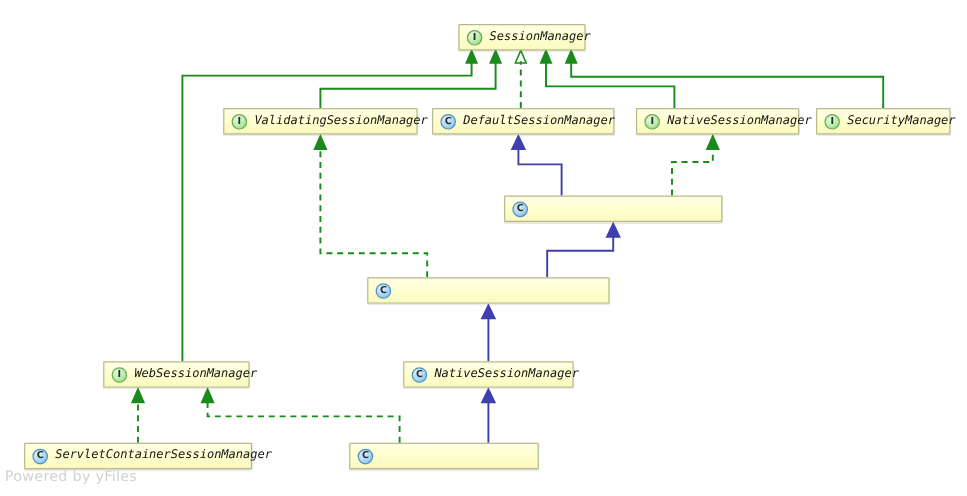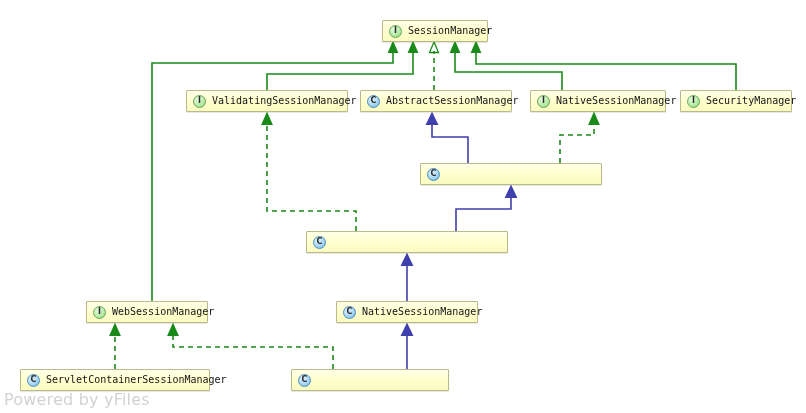--- a/index.html
+++ b/index.html
@@ -58,27 +58,28 @@
   }
   .node-icon.klass {
     background: radial-gradient(circle at 35% 30%, #e3f3ff 0%, #a9d7f7 55%, #63b2e8 100%);
     border: 1px solid #4d8fbd;
   }
   .node-label {
     font-size: 10px;
     color: #141414;
     letter-spacing: 0px;
     line-height: 1;
+    font-style: italic;
   }
   #watermark {
     position: absolute;
     left: 4px;
     top: 390px;
     font-family: "DejaVu Sans", "Liberation Sans", sans-serif;
-    font-size: 16px;
+    font-size: 12px;
     color: #d2d2d2;
     user-select: none;
     letter-spacing: 0.2px;
   }
 </style>
 </head>
 <body>
 
 <div id="diagram-root">
 
@@ -156,21 +157,21 @@
     <span class="node-label">SessionManager</span>
   </div>
 
   <div class="uml-node" style="left:186px; top:90px; width:162px;">
     <span class="node-icon iface">I</span>
     <span class="node-label">ValidatingSessionManager</span>
   </div>
 
   <div class="uml-node" style="left:360px; top:90px; width:152px;">
     <span class="node-icon klass">C</span>
-    <span class="node-label">AbstractSessionManager</span>
+    <span class="node-label">DefaultSessionManager</span>
   </div>
 
   <div class="uml-node" style="left:530px; top:90px; width:136px;">
     <span class="node-icon iface">I</span>
     <span class="node-label">NativeSessionManager</span>
   </div>
 
   <div class="uml-node" style="left:680px; top:90px; width:112px;">
     <span class="node-icon iface">I</span>
     <span class="node-label">SecurityManager</span>

